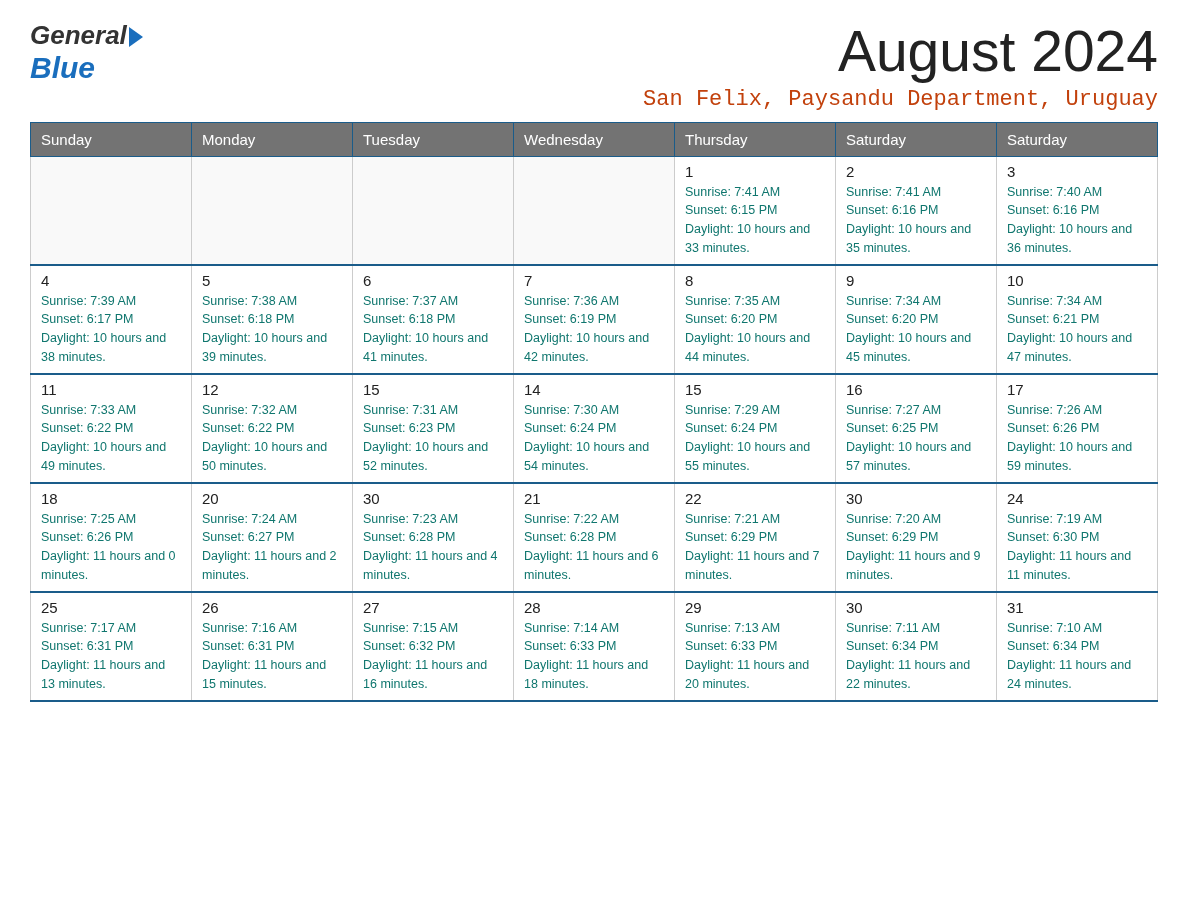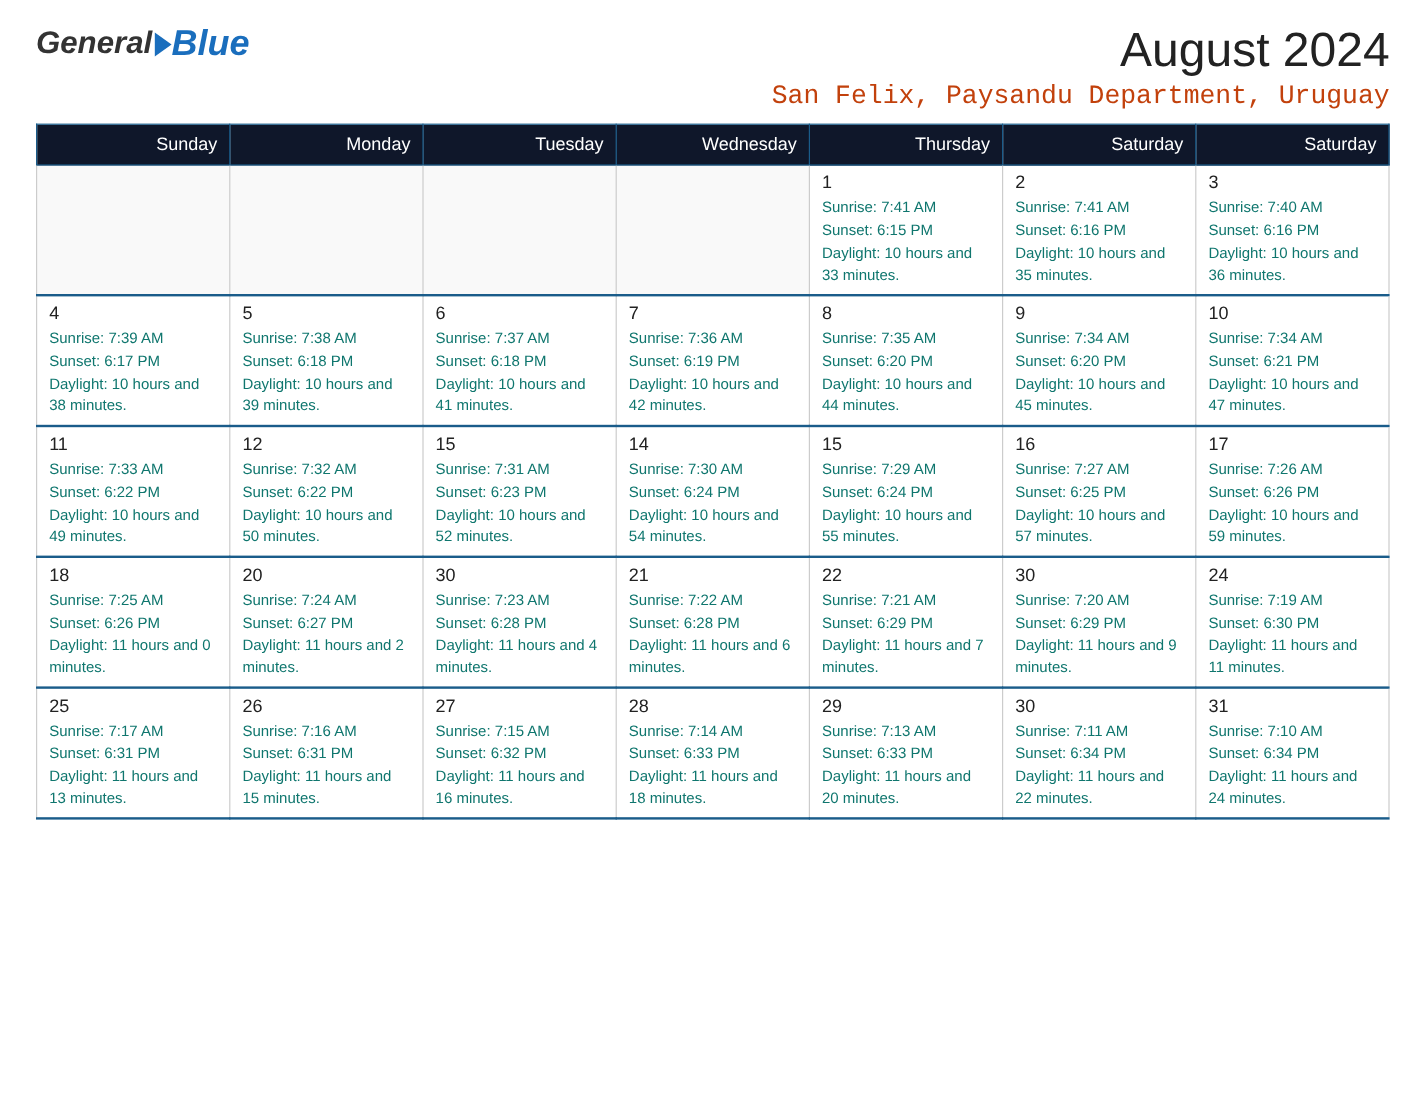--- a/index.html
+++ b/index.html
@@ -40,43 +40,43 @@
       border-top: 10px solid transparent;
       border-bottom: 10px solid transparent;
       display: inline-block;
       margin-left: 2px;
       margin-bottom: -2px;
     }
     .title-block {
       text-align: right;
     }
     .month-title {
-      font-size: 40px;
+      font-size: 57px;
       color: #222;
       font-weight: 300;
       line-height: 1.1;
     }
     .location-title {
       font-size: 22px;
       color: #c2410c;
       margin-top: 4px;
       font-family: Liberation Mono, monospace;
     }
     table {
       width: 100%;
       border-collapse: collapse;
       margin-top: 10px;
     }
     thead tr th {
-      background-color: #0f172a;
+      background-color: #737373;
       color: #fff;
       font-size: 15px;
       font-weight: normal;
       padding: 8px 10px;
-      text-align: right;
+      text-align: left;
       border: 1px solid #1a5c8a;
     }
     tbody tr td {
       vertical-align: top;
       padding: 6px 10px;
       border: 1px solid #ccc;
       width: 14.28%;
       min-height: 90px;
       font-size: 13px;
       color: #333;
@@ -97,21 +97,21 @@
     }
     .empty-cell {
       background: #f9f9f9;
     }
   </style>
 </head>
 <body>
 
 <div class="header">
   <div class="logo">
-    <div style="display:flex;flex-direction:row;align-items:flex-start;">
+    <div style="display:flex;flex-direction:column;align-items:flex-start;">
       <div style="display:flex;align-items:center;">
         <span class="logo-text-general">General</span>
         <span class="logo-triangle"></span>
       </div>
       <span class="logo-text-blue">Blue</span>
     </div>
   </div>
   <div class="title-block">
     <div class="month-title">August 2024</div>
     <div class="location-title">San Felix, Paysandu Department, Uruguay</div>

